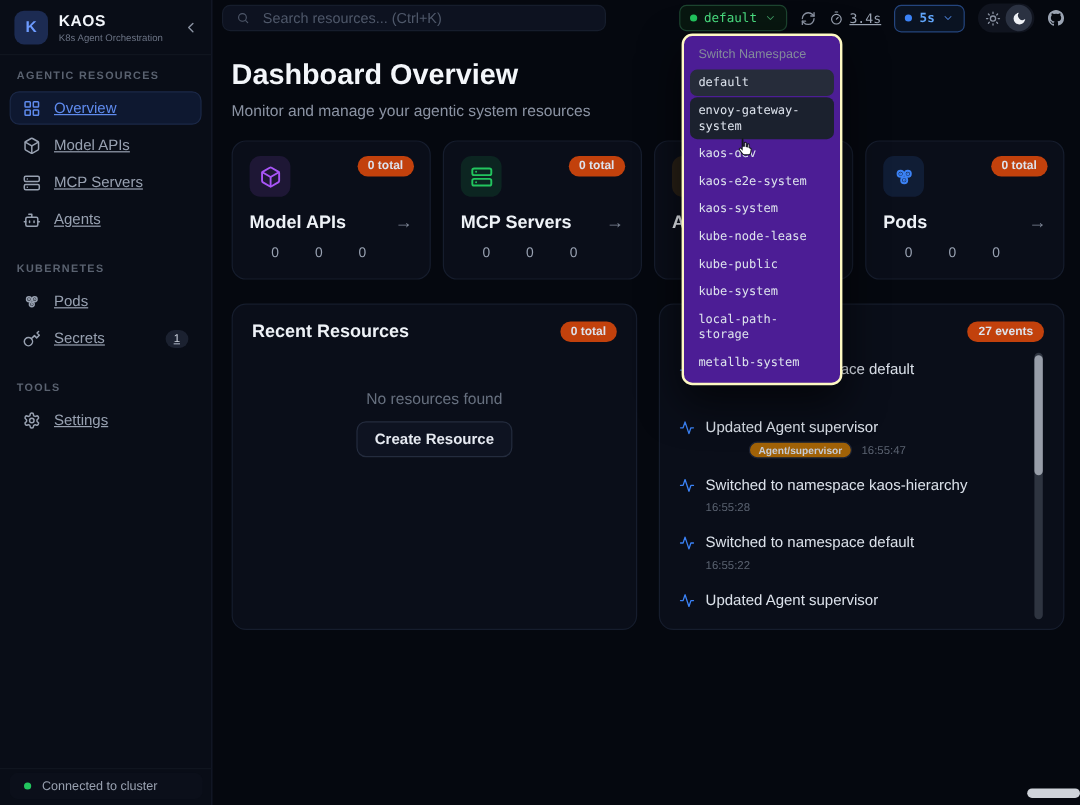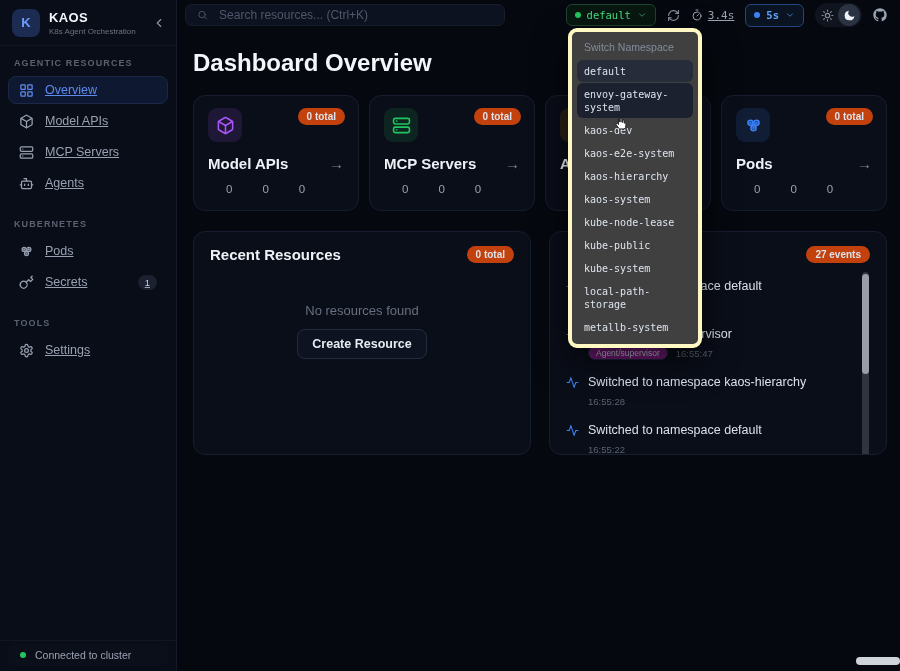--- a/index.html
+++ b/index.html
@@ -80,47 +80,47 @@
   .stat-card .pill-badge{position:absolute;top:12px;right:13px;}
   .card-title-row{display:flex;align-items:center;margin-top:13px;}
   .card-title{font-size:15px;font-weight:bold;color:#eef2f7;}
   .card-arrow{margin-left:auto;color:#7e8696;font-size:15px;}
   .card-stats{display:flex;gap:12px;margin-top:11px;align-items:center;}
   .stat{display:flex;gap:6px;align-items:center;font-size:11.5px;color:#98a1b1;}
   .s-icon{width:12px;height:12px;}
   .ok{color:#22c55e}.warn{color:#f59e0b}.err{color:#ef4444}
 
   .bottom-row{display:grid;grid-template-columns:1fr 1fr;gap:18px;margin-top:20px;}
-  .panel-card{height:224px;background:#0a0e19;border:1px solid #161d2d;border-radius:12px;
+  .panel-card{height:272px;background:#0a0e19;border:1px solid #161d2d;border-radius:12px;
               padding:14px 16px;box-sizing:border-box;position:relative;overflow:hidden;}
   .panel-head{display:flex;align-items:center;}
   .panel-title{font-size:15px;font-weight:bold;color:#eef2f7;}
   .panel-head .pill-badge{margin-left:auto;}
   .empty{display:flex;flex-direction:column;align-items:center;gap:11px;margin-top:40px;}
   .empty-text{font-size:13px;color:#67707f;}
   .create-btn{border:1px solid #242c3e;background:#0e1321;border-radius:8px;padding:7px 14px;
               font-size:12.5px;font-weight:bold;color:#e6eaf1;cursor:pointer;
               font-family:"Liberation Sans",sans-serif;}
   .activity-list{margin-top:16px;height:214px;overflow:hidden;display:flex;flex-direction:column;gap:16px;}
   .act-item{display:flex;gap:9px;}
   .act-icon{color:#3b82f6;width:13px;height:13px;flex:0 0 13px;margin-top:1px;}
   .act-title{font-size:12.5px;line-height:15px;color:#dbe1ea;}
   .act-meta{display:flex;align-items:center;gap:8px;margin-top:5px;height:12px;}
-  .act-badge{background:#701a75;border:1px solid #1d2436;border-radius:999px;padding:1px 7px;
-             font-size:8.5px;font-weight:normal;color:#c6cdd9;display:none;}
+  .act-badge{background:#a16207;border:1px solid #1d2436;border-radius:999px;padding:1px 7px;
+             font-size:8.5px;font-weight:bold;color:#c6cdd9;display:none;margin-left:36px;}
   .act-badge.show{display:inline-block;}
   .act-time{font-size:9.5px;color:#5a6270;}
   .scroll-track{position:absolute;right:17px;top:40px;width:7px;height:222px;background:#2e3440;
                 border-radius:4px;}
   .scroll-thumb{position:absolute;right:17px;top:42px;width:7px;height:100px;background:#989ea9;
                 border-radius:4px;cursor:pointer;}
 
   
-  .ns-panel{position:absolute;left:568px;top:28px;width:134px;background:#404040;
-            border:4px solid #fef9c3;border-radius:9px;box-shadow:0 14px 34px rgba(0,0,0,.6);
+  .ns-panel{position:absolute;left:568px;top:28px;width:134px;background:#4c1d95;
+            border:2px solid #fef9c3;border-radius:9px;box-shadow:0 14px 34px rgba(0,0,0,.6);
             padding:5px;box-sizing:border-box;z-index:40;}
   .ns-header{font-size:10.5px;color:#838b9b;padding:4px 7px 7px;}
   .ns-item{font-family:"DejaVu Sans Mono",monospace;font-size:10px;line-height:13px;color:#dde3ed;
            padding:4.5px 7px;border-radius:6px;margin-bottom:1px;cursor:pointer;word-break:break-word;}
   .ns-item.selected{background:#262c3a;}
   .ns-item.hovered{background:#1b212e;}
 
   .cursor{position:absolute;left:611px;top:114px;z-index:60;pointer-events:none;}
   .hscroll{position:absolute;left:856px;top:657px;width:44px;height:8px;border-radius:4px;
            background:#cfd3da;z-index:30;}
@@ -324,20 +324,21 @@
     <span class="gh ic">
         <svg viewBox="0 0 24 24" fill="none" stroke="currentColor" stroke-width="2" stroke-linecap="round" stroke-linejoin="round">
           <path fill="currentColor" stroke="none" d="M12 .5C5.65.5.5 5.65.5 12c0 5.08 3.29 9.39 7.86 10.91.58.1.79-.25.79-.55v-2.17c-3.2.7-3.87-1.37-3.87-1.37-.52-1.33-1.28-1.69-1.28-1.69-1.04-.71.08-.7.08-.7 1.15.08 1.76 1.19 1.76 1.19 1.02 1.75 2.68 1.25 3.34.95.1-.74.4-1.25.72-1.54-2.55-.29-5.23-1.28-5.23-5.68 0-1.26.45-2.28 1.19-3.09-.12-.29-.52-1.46.11-3.05 0 0 .97-.31 3.18 1.18a11 11 0 0 1 5.79 0c2.2-1.49 3.17-1.18 3.17-1.18.63 1.59.23 2.76.11 3.05.74.81 1.19 1.83 1.19 3.09 0 4.41-2.69 5.38-5.25 5.66.41.35.77 1.05.77 2.12v3.14c0 .3.21.66.8.55A11.51 11.51 0 0 0 23.5 12C23.5 5.65 18.35.5 12 .5z"></path>
         </svg>
       </span>
   </div>
 </header>
 
 <main class="main">
   <h1>Dashboard Overview</h1>
+  <div class="subtitle">Monitor and manage your agentic system resources</div>
 
   <div class="cards-row" id="cards-row">
       <div class="stat-card">
     <div class="tile" style="background: rgba(168, 85, 247, 0.13); color: rgb(168, 85, 247);">
           <span class="ic tile-ic">
             <svg viewBox="0 0 24 24" fill="none" stroke="currentColor" stroke-width="2" stroke-linecap="round" stroke-linejoin="round">
               <path d="M21 8a2 2 0 0 0-1-1.73l-7-4a2 2 0 0 0-2 0l-7 4A2 2 0 0 0 3 8v8a2 2 0 0 0 1 1.73l7 4a2 2 0 0 0 2 0l7-4A2 2 0 0 0 21 16Z"></path>
               <path d="M3.3 7 12 12l8.7-5"></path>
               <path d="M12 22V12"></path>
             </svg>
@@ -556,21 +557,20 @@
   </div>
 </main>
 
 <div class="ns-panel">
   <div class="ns-header">Switch Namespace</div>
   <div id="ns-list">
       <div class="ns-item selected">default</div>
       <div class="ns-item hovered">envoy-gateway-system</div>
       <div class="ns-item">kaos-dev</div>
       <div class="ns-item">kaos-e2e-system</div>
-      <div class="ns-item">kaos-hierarchy</div>
       <div class="ns-item">kaos-system</div>
       <div class="ns-item">kube-node-lease</div>
       <div class="ns-item">kube-public</div>
       <div class="ns-item">kube-system</div>
       <div class="ns-item">local-path-storage</div>
       <div class="ns-item">metallb-system</div>
     </div>
 </div>
 
 <svg class="cursor" width="17" height="17" viewBox="0 0 24 24">

